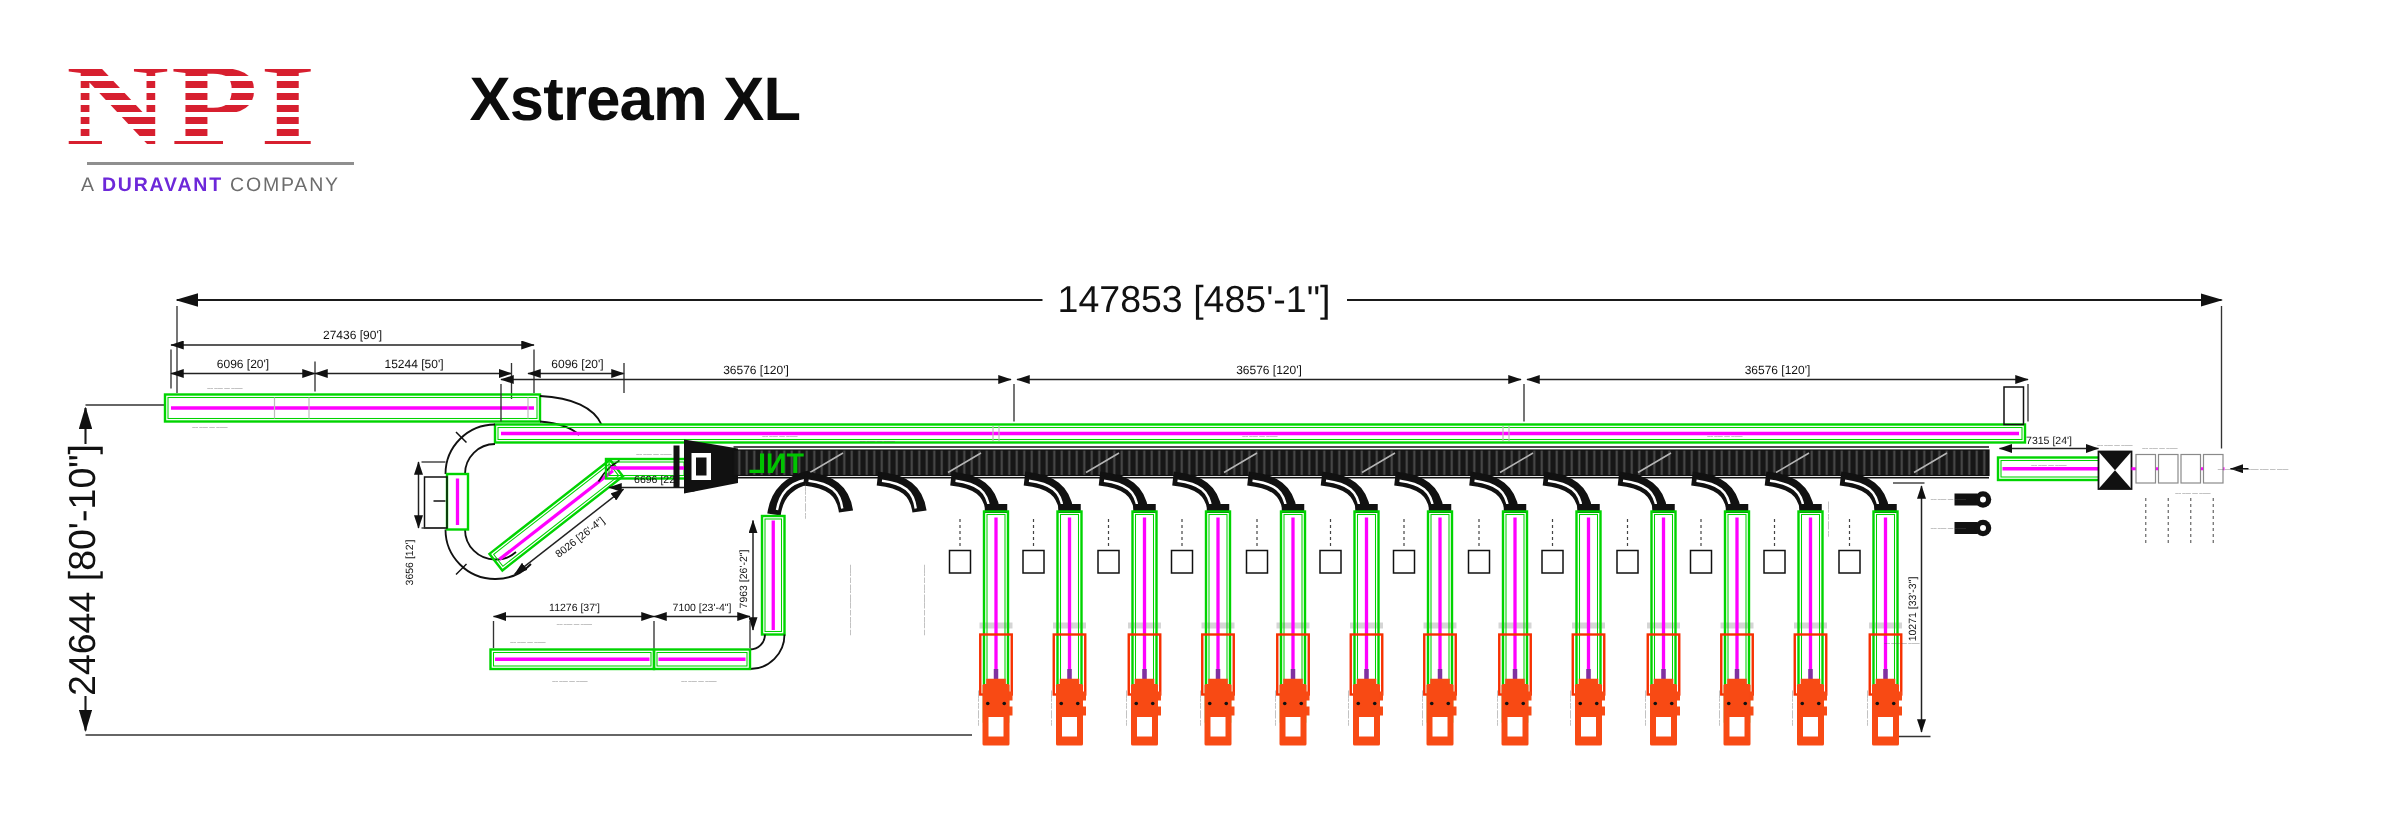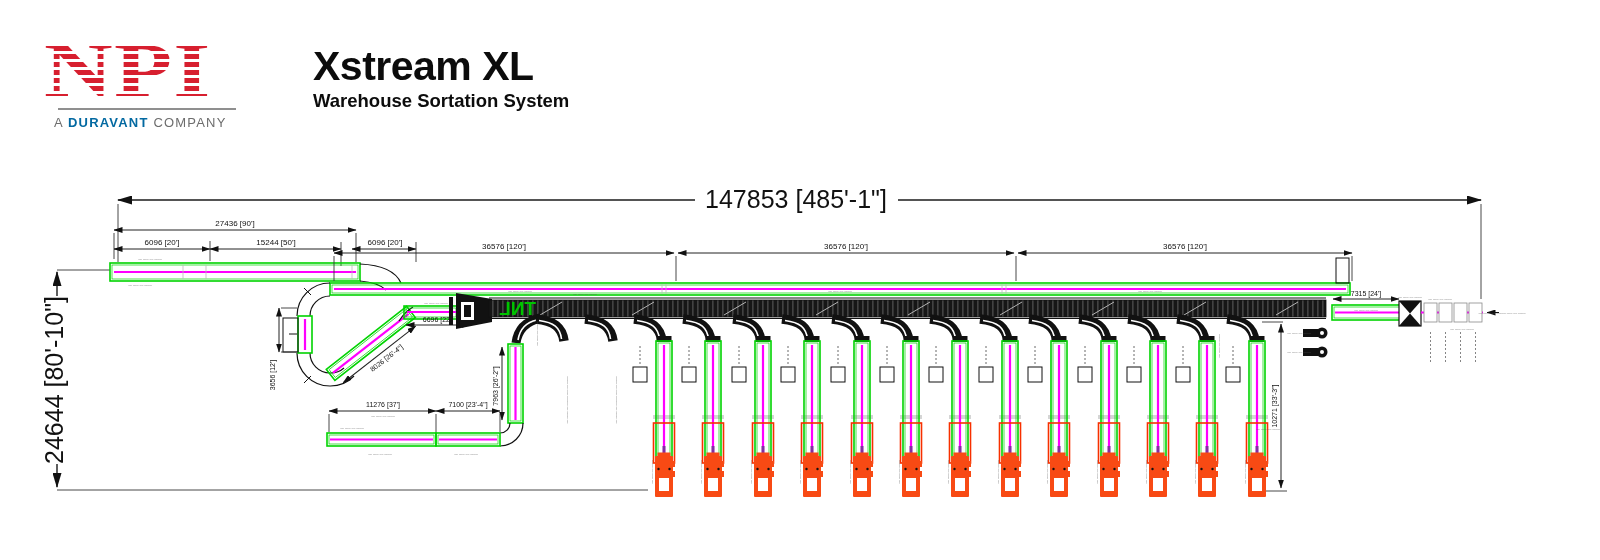--- a/index.html
+++ b/index.html
@@ -11,23 +11,23 @@
   .npi{display:inline-block;font-family:"Liberation Serif",serif;font-weight:900;
        font-size:78px;line-height:.82;letter-spacing:1px;color:#d71f2f;
        transform:scaleX(1.22);transform-origin:left center;}
   @supports ((-webkit-background-clip:text) or (background-clip:text)){
     .npi{background:repeating-linear-gradient(to bottom,#d71f2f 0 5px,#ffffff 5px 8px);
          -webkit-background-clip:text;background-clip:text;
          -webkit-text-fill-color:transparent;color:transparent;}
   }
   .logo-rule{height:2px;background:#8f8f8f;margin:6px 0 5px 14px;width:178px;}
   .logo-sub{font-size:13px;color:#6d6d6d;letter-spacing:1.2px;margin-left:10px;white-space:nowrap;}
-  .logo-sub b{color:#0369a1;}
+  .logo-sub b{color:#6d28d9;}
   .title-wrap{position:absolute;left:313px;top:46px;}
-  .title{font-size:41px;font-weight:800;letter-spacing:-.5px;color:#0c0c0c;line-height:1;}
+  .title{font-size:41px;font-weight:800;letter-spacing:-.5px;color:#0c0c0c;line-height:1;text-align:right;}
   .subtitle{font-size:18.5px;font-weight:700;color:#0c0c0c;margin-top:3px;}
   .tagline{font-size:15px;font-weight:400;color:#1a1a1a;margin-top:15px;}
 
   
   svg{position:absolute;left:0;top:0;}
   .dim{stroke:#222;stroke-width:1;fill:none;}
   .dimB{stroke:#1a1a1a;stroke-width:1.4;fill:none;}
   .ext{stroke:#333;stroke-width:.9;fill:none;}
   .dimtxt{font:8px "Liberation Sans",sans-serif;fill:#111;text-anchor:middle;}
   .dimtxt7{font:7px "Liberation Sans",sans-serif;fill:#111;text-anchor:middle;}
@@ -42,21 +42,20 @@
 </head>
 <body>
 
 <div class="logo-wrap">
   <div class="npi">NPI</div>
   <div class="logo-rule"></div>
   <div class="logo-sub"><span>A </span><b>DURAVANT</b><span> COMPANY</span></div>
 </div>
 <div class="title-wrap">
   <div class="title">Xstream XL</div>
-  <div class="subtitle">Warehouse Sortation System</div>
 </div>
 
 <svg id="dwg" width="1600" height="560" viewBox="0 0 1600 560">
   <defs>
     <marker id="arr" markerWidth="9" markerHeight="6" refX="8.5" refY="3" orient="auto-start-reverse" markerUnits="userSpaceOnUse">
       <path d="M0,0 L9,3 L0,6 Z" fill="#111"></path>
     </marker>
     <marker id="arrB" markerWidth="15" markerHeight="9" refX="14" refY="4.5" orient="auto-start-reverse" markerUnits="userSpaceOnUse">
       <path d="M0,0 L15,4.5 L0,9 Z" fill="#111"></path>
     </marker>

